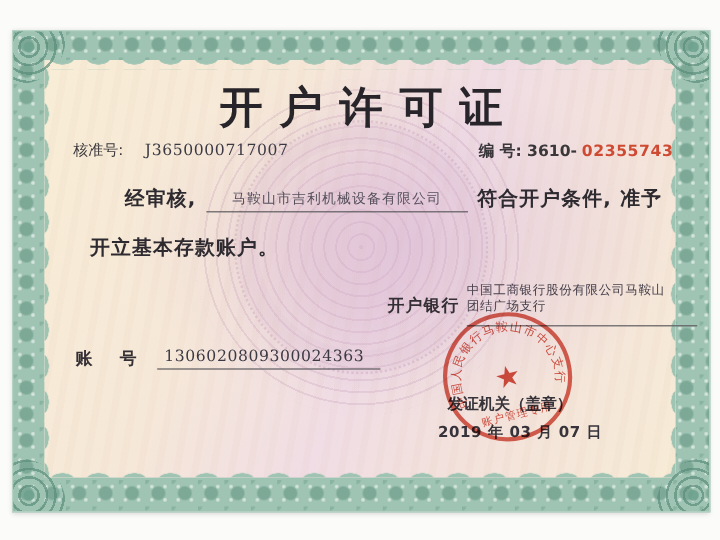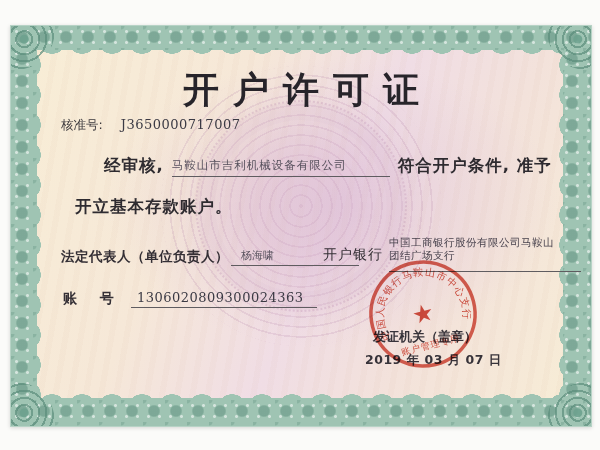--- a/index.html
+++ b/index.html
@@ -78,28 +78,28 @@
   }
   .lbl{font-weight:normal;color:#3a373b;}
   .serif-val{font-family:"DejaVu Serif","Liberation Serif",serif;color:#3b3a44;}
   .uline{border-bottom:1px solid #5f5c60;display:inline-block;}
   .row-approval{position:absolute;left:50px;top:91px;font-size:12.5px;}
   .row-approval .serif-val{margin-left:18px;font-size:13px;letter-spacing:0.5px;}
   .row-serial{position:absolute;left:388px;top:91px;font-size:13px;font-weight:bold;color:#3a373b;}
   .serial-red{color:#cf4a33;margin-left:4px;letter-spacing:0.5px;}
   .row-review{position:absolute;left:93px;top:129px;display:flex;align-items:flex-end;}
   .big{font-size:16.5px;font-weight:bold;color:#2e2b30;letter-spacing:1px;}
-  .company-line{width:218px;text-align:left;font-size:11.5px;color:#56505c;
+  .company-line{width:218px;text-align:center;font-size:11.5px;color:#56505c;
     padding-bottom:3px;margin:0 8px;letter-spacing:1px;}
   .line-open{position:absolute;left:64px;top:170px;}
   .row-rep{position:absolute;left:50px;top:222px;display:flex;align-items:flex-end;}
   .rep-label{font-size:13.5px;font-weight:bold;color:#342f35;letter-spacing:0.5px;}
   .rep-name{width:118px;font-size:11px;color:#58525e;padding:0 0 2px 10px;margin-left:2px;}
   .row-bank{position:absolute;left:312px;top:211px;display:flex;align-items:center;}
-  .bank-label{font-size:14px;font-weight:normal;color:#342f35;letter-spacing:1px;}
+  .bank-label{font-size:14px;font-weight:bold;color:#342f35;letter-spacing:1px;}
   .bank-name{margin-left:6px;width:192px;font-size:10.5px;line-height:13px;color:#47414c;
     border-bottom:1px solid #5f5c60;padding-bottom:8px;letter-spacing:0.5px;font-family:Liberation Mono, monospace;}
   .row-account{position:absolute;left:52px;top:264px;display:flex;align-items:flex-end;}
   .acct-label{font-size:14px;font-weight:bold;color:#342f35;letter-spacing:9px;}
   .acct-value{width:180px;font-size:13px;padding:0 0 2px 6px;margin-left:8px;letter-spacing:0.5px;}
   .issuer{position:absolute;left:362px;top:302px;font-size:13px;font-weight:bold;color:#37333a;}
   .date{position:absolute;left:354px;top:326px;font-size:12.5px;font-weight:bold;color:#37333a;letter-spacing:0.5px;}
   
   .seal{
     position:absolute;left:352px;top:228px;width:120px;height:120px;z-index:4;
@@ -124,33 +124,32 @@
 
   <div class="mandala"></div>
 
   <div class="content">
     <div class="title">开户许可证</div>
 
     <div class="row-approval">
       <span class="lbl">核准号:</span><span class="serif-val">J3650000717007</span>
     </div>
 
+    <div class="row-serial">
+      <span>编 号: 3610-</span><span class="serial-red">02355743</span>
+    </div>
 
     <div class="row-review">
       <span class="big">经审核,</span>
       <span class="uline company-line">马鞍山市吉利机械设备有限公司</span>
       <span class="big">符合开户条件, 准予</span>
     </div>
 
     <div class="line-open big">开立基本存款账户。</div>
 
-    <div class="row-rep">
-      <span class="rep-label">法定代表人（单位负责人）</span>
-      <span class="uline rep-name">杨海啸</span>
-    </div>
 
     <div class="row-bank">
       <span class="bank-label">开户银行</span>
       <span class="bank-name">
         <span>中国工商银行股份有限公司马鞍山</span><br>
         <span>团结广场支行</span>
       </span>
     </div>
 
     <div class="row-account">

